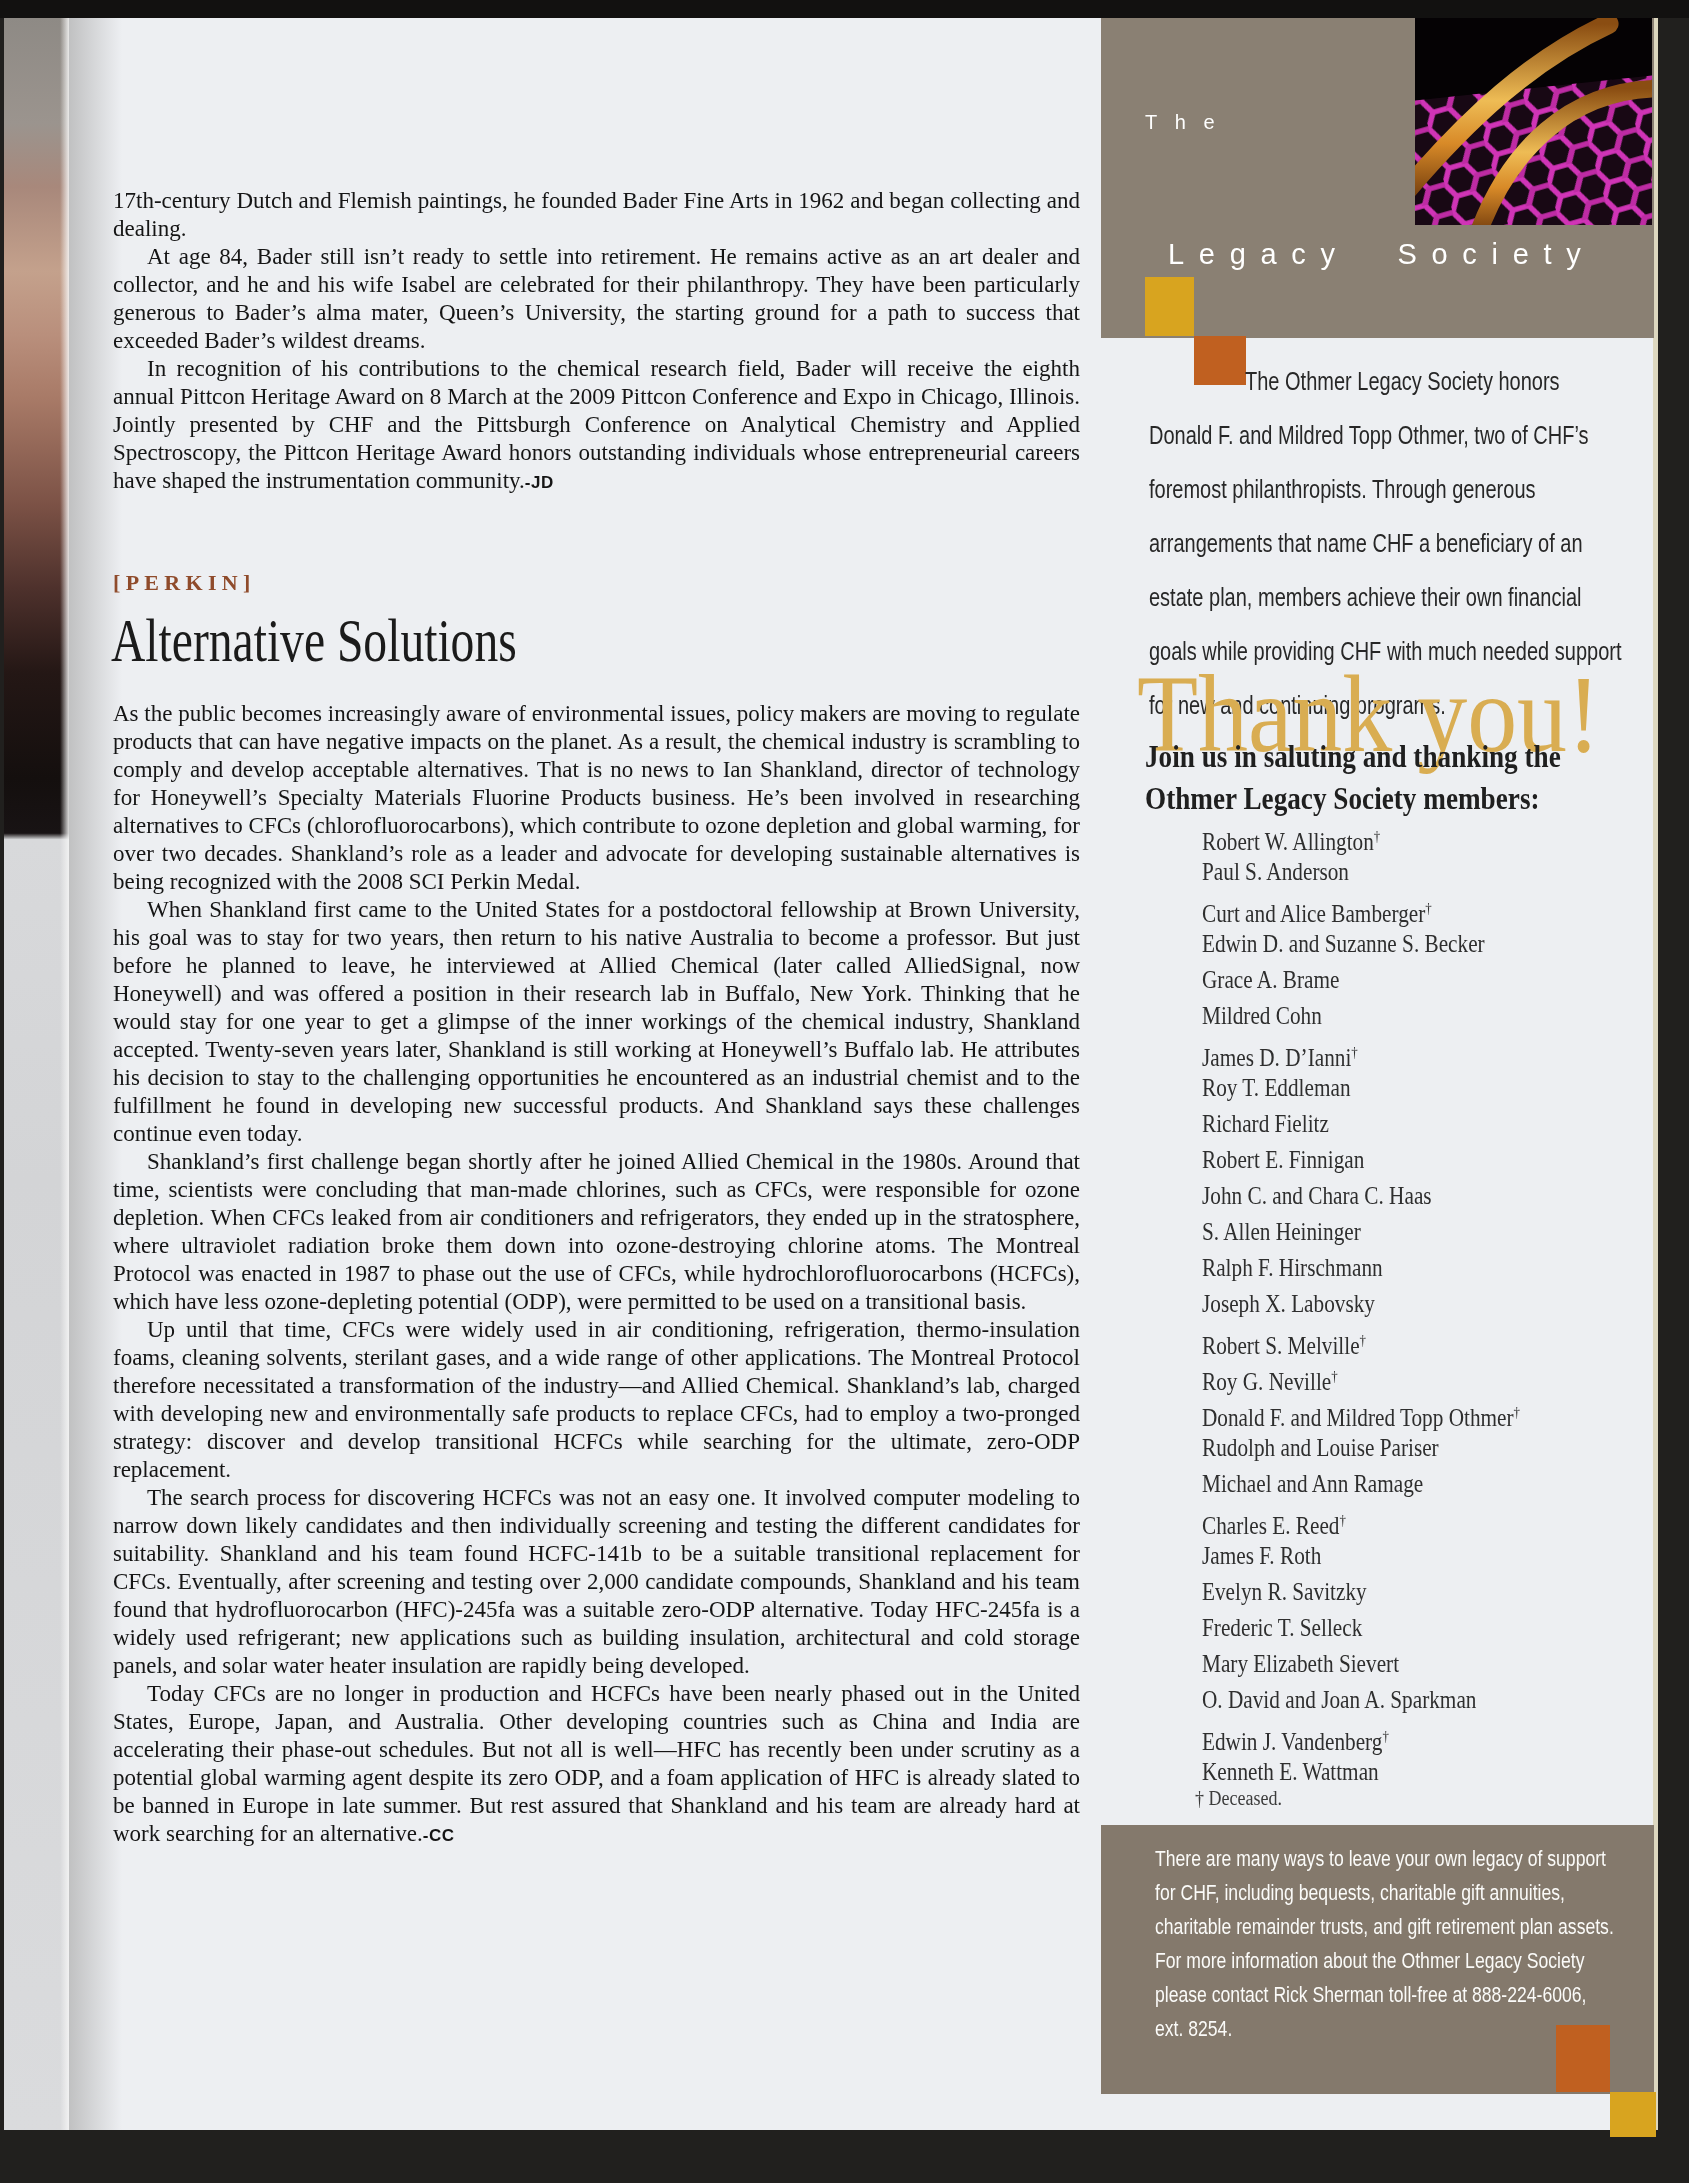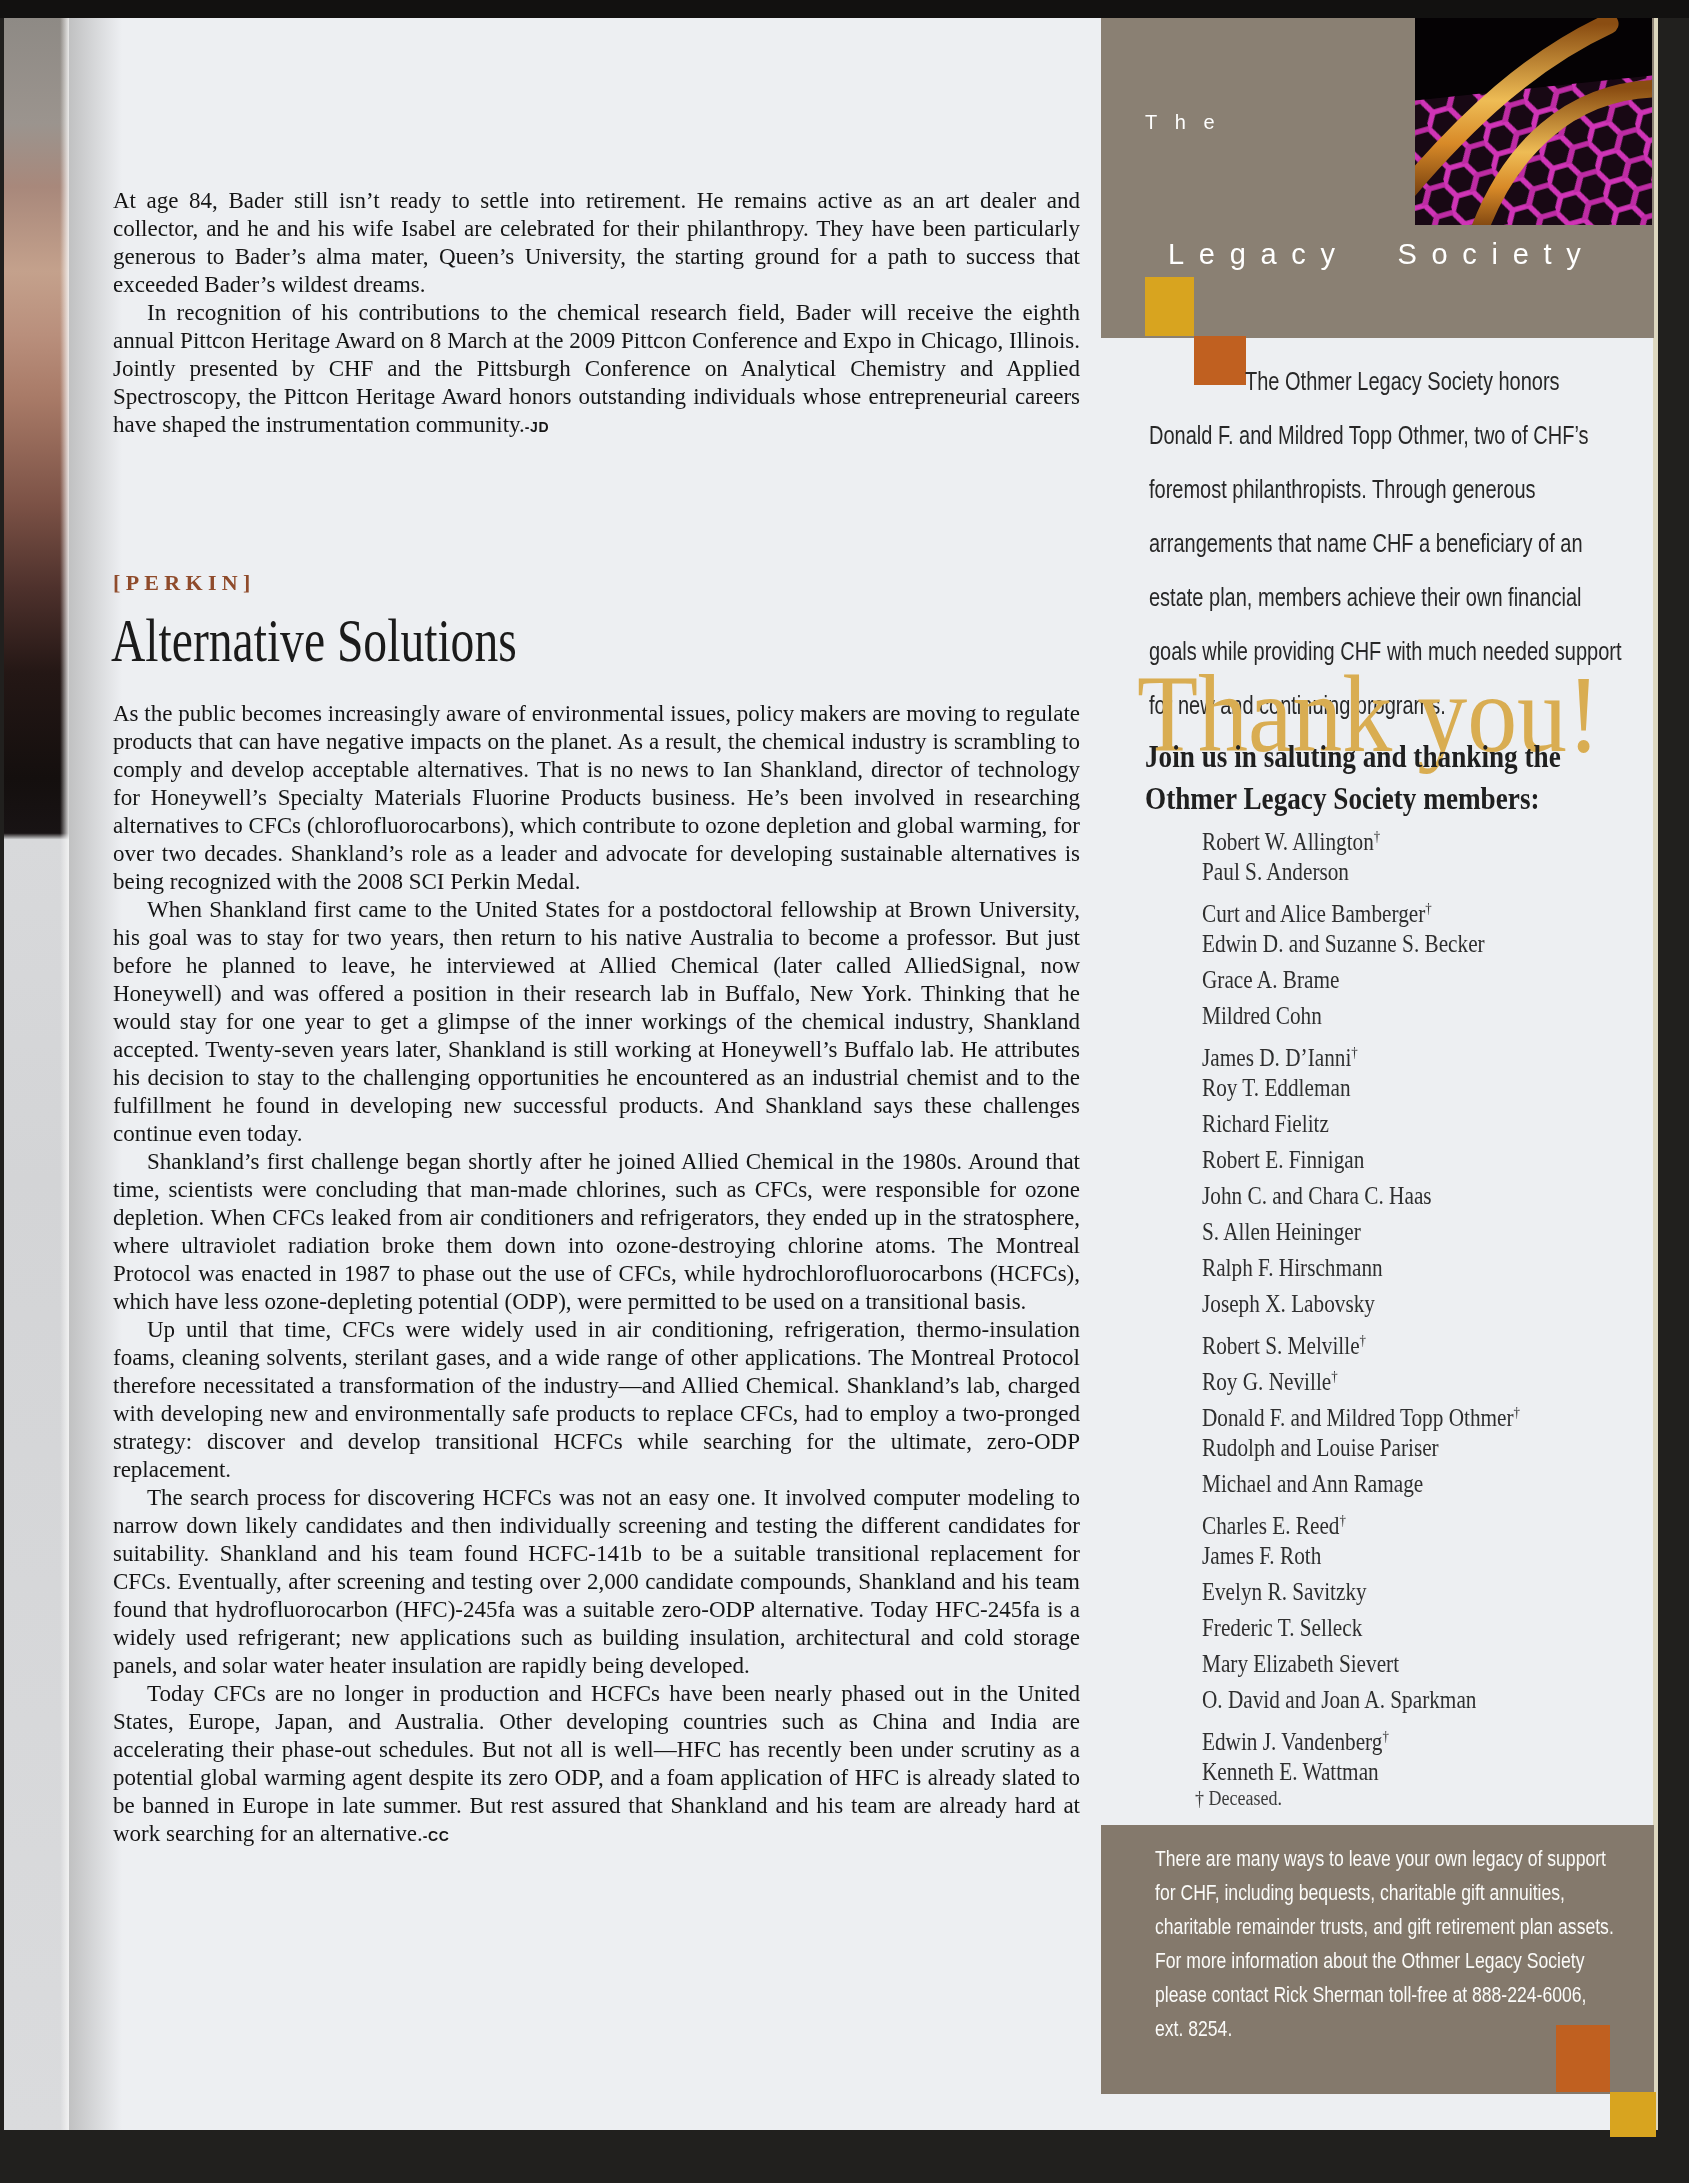--- a/index.html
+++ b/index.html
@@ -19,21 +19,21 @@
   #page-sheet{position:absolute;left:69px;top:17.6px;width:1584px;height:2112px;background:#edeff2;}
   #gutter-shadow{position:absolute;left:69px;top:17.6px;width:53px;height:2112px;
       background:linear-gradient(90deg,rgba(120,118,115,.38),rgba(120,118,115,0));}
   #page-edge{position:absolute;left:1653px;top:17.6px;width:4.7px;height:2112px;background:#ddd7bf;}
   
   .bodycol{position:absolute;left:113px;width:967px;color:#151515;}
   .bodycol p{margin:0;font-size:23px;line-height:28px;text-align:justify;}
   .bodycol p + p{text-indent:34px;}
   #article-top{top:187px;}
   #article-body{top:700px;}
-  .sig{font-family:"Liberation Sans",sans-serif;font-weight:bold;font-size:14px;letter-spacing:0.6px;}
+  .sig{font-family:"Liberation Sans",sans-serif;font-weight:bold;font-size:17px;letter-spacing:0.6px;}
   #kicker{position:absolute;left:113px;top:570px;font-family:Liberation Serif, serif;
       font-weight:bold;font-size:22px;letter-spacing:5.3px;color:var(--kicker,#8f4b2b);}
   #headline{position:absolute;left:111px;top:606px;font-size:61px;color:#1b1b1b;
       transform:scaleX(.78);transform-origin:left top;white-space:nowrap;letter-spacing:0;}
   
   #sb-header{position:absolute;left:1101px;top:17.6px;width:553px;height:320px;background:var(--taupe,#8a8073);}
   #brand-the{position:absolute;left:1145px;top:111px;color:#fff;font-family:"Liberation Sans",sans-serif;
       font-size:20px;letter-spacing:17.6px;}
   #brand-othmer{position:absolute;left:1143px;top:146px;color:#fdfdfb;font-size:76px;letter-spacing:1.8px;}
   #brand-legacy{position:absolute;left:1145px;top:238px;color:#fff;font-family:"Liberation Sans",sans-serif;
@@ -69,20 +69,21 @@
 
 <div id="canvas">
   <div id="top-bar"></div>
   <div id="left-strip"></div>
   <div id="page-sheet"></div>
   <div id="gutter-shadow"></div>
   <div id="page-edge"></div>
 
   <div id="article-top" class="bodycol">
 
+  <p>17th-century Dutch and Flemish paintings, he founded Bader Fine Arts in 1962 and began collecting and dealing.</p>
       <p>At age 84, Bader still isn’t ready to settle into retirement. He remains active as an art dealer and collector, and he and his wife Isabel are celebrated for their philanthropy. They have been particularly generous to Bader’s alma mater, Queen’s University, the starting ground for a path to success that exceeded Bader’s wildest dreams.</p>
       <p>In recognition of his contributions to the chemical research field, Bader will receive the eighth annual Pittcon Heritage Award on 8 March at the 2009 Pittcon Conference and Expo in Chicago, Illinois. Jointly presented by CHF and the Pittsburgh Conference on Analytical Chemistry and Applied Spectroscopy, the Pittcon Heritage Award honors outstanding individuals whose entrepreneurial careers have shaped the instrumentation community.<span class="sig">-JD</span></p>
     </div>
 
   <div id="kicker">[PERKIN]</div>
   <div id="headline">Alternative Solutions</div>
 
   <div id="article-body" class="bodycol">
 
   <p>As the public becomes increasingly aware of environmental issues, policy makers are moving to regulate products that can have negative impacts on the planet. As a result, the chemical industry is scrambling to comply and develop acceptable alternatives. That is no news to Ian Shankland, director of technology for Honeywell’s Specialty Materials Fluorine Products business. He’s been involved in researching alternatives to CFCs (chlorofluorocarbons), which contribute to ozone depletion and global warming, for over two decades. Shankland’s role as a leader and advocate for developing sustainable alternatives is being recognized with the 2008 SCI Perkin Medal.</p>

